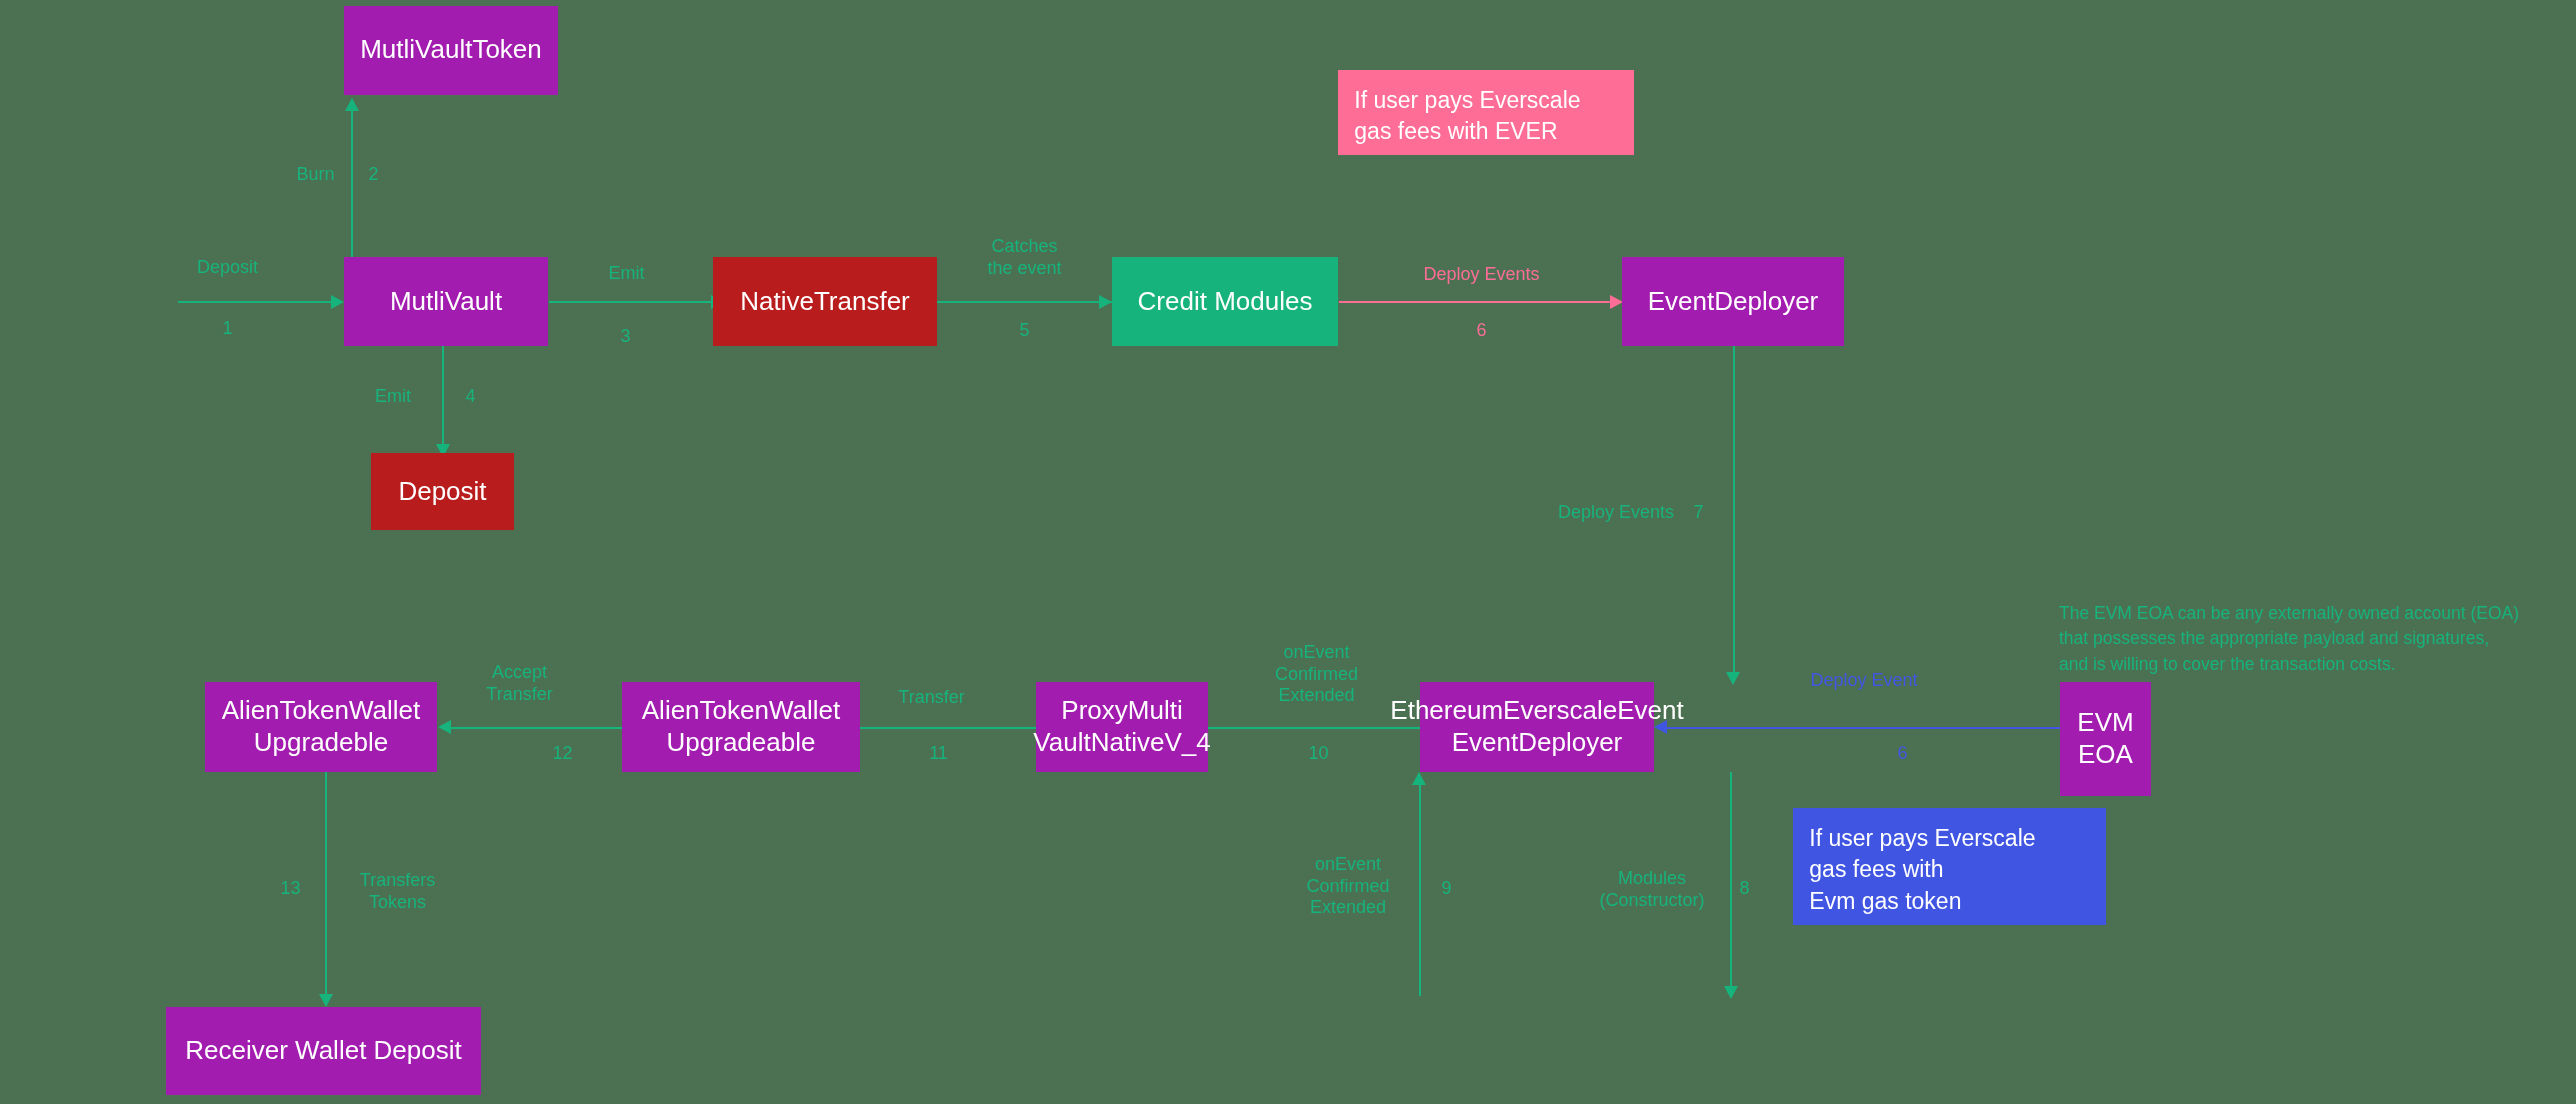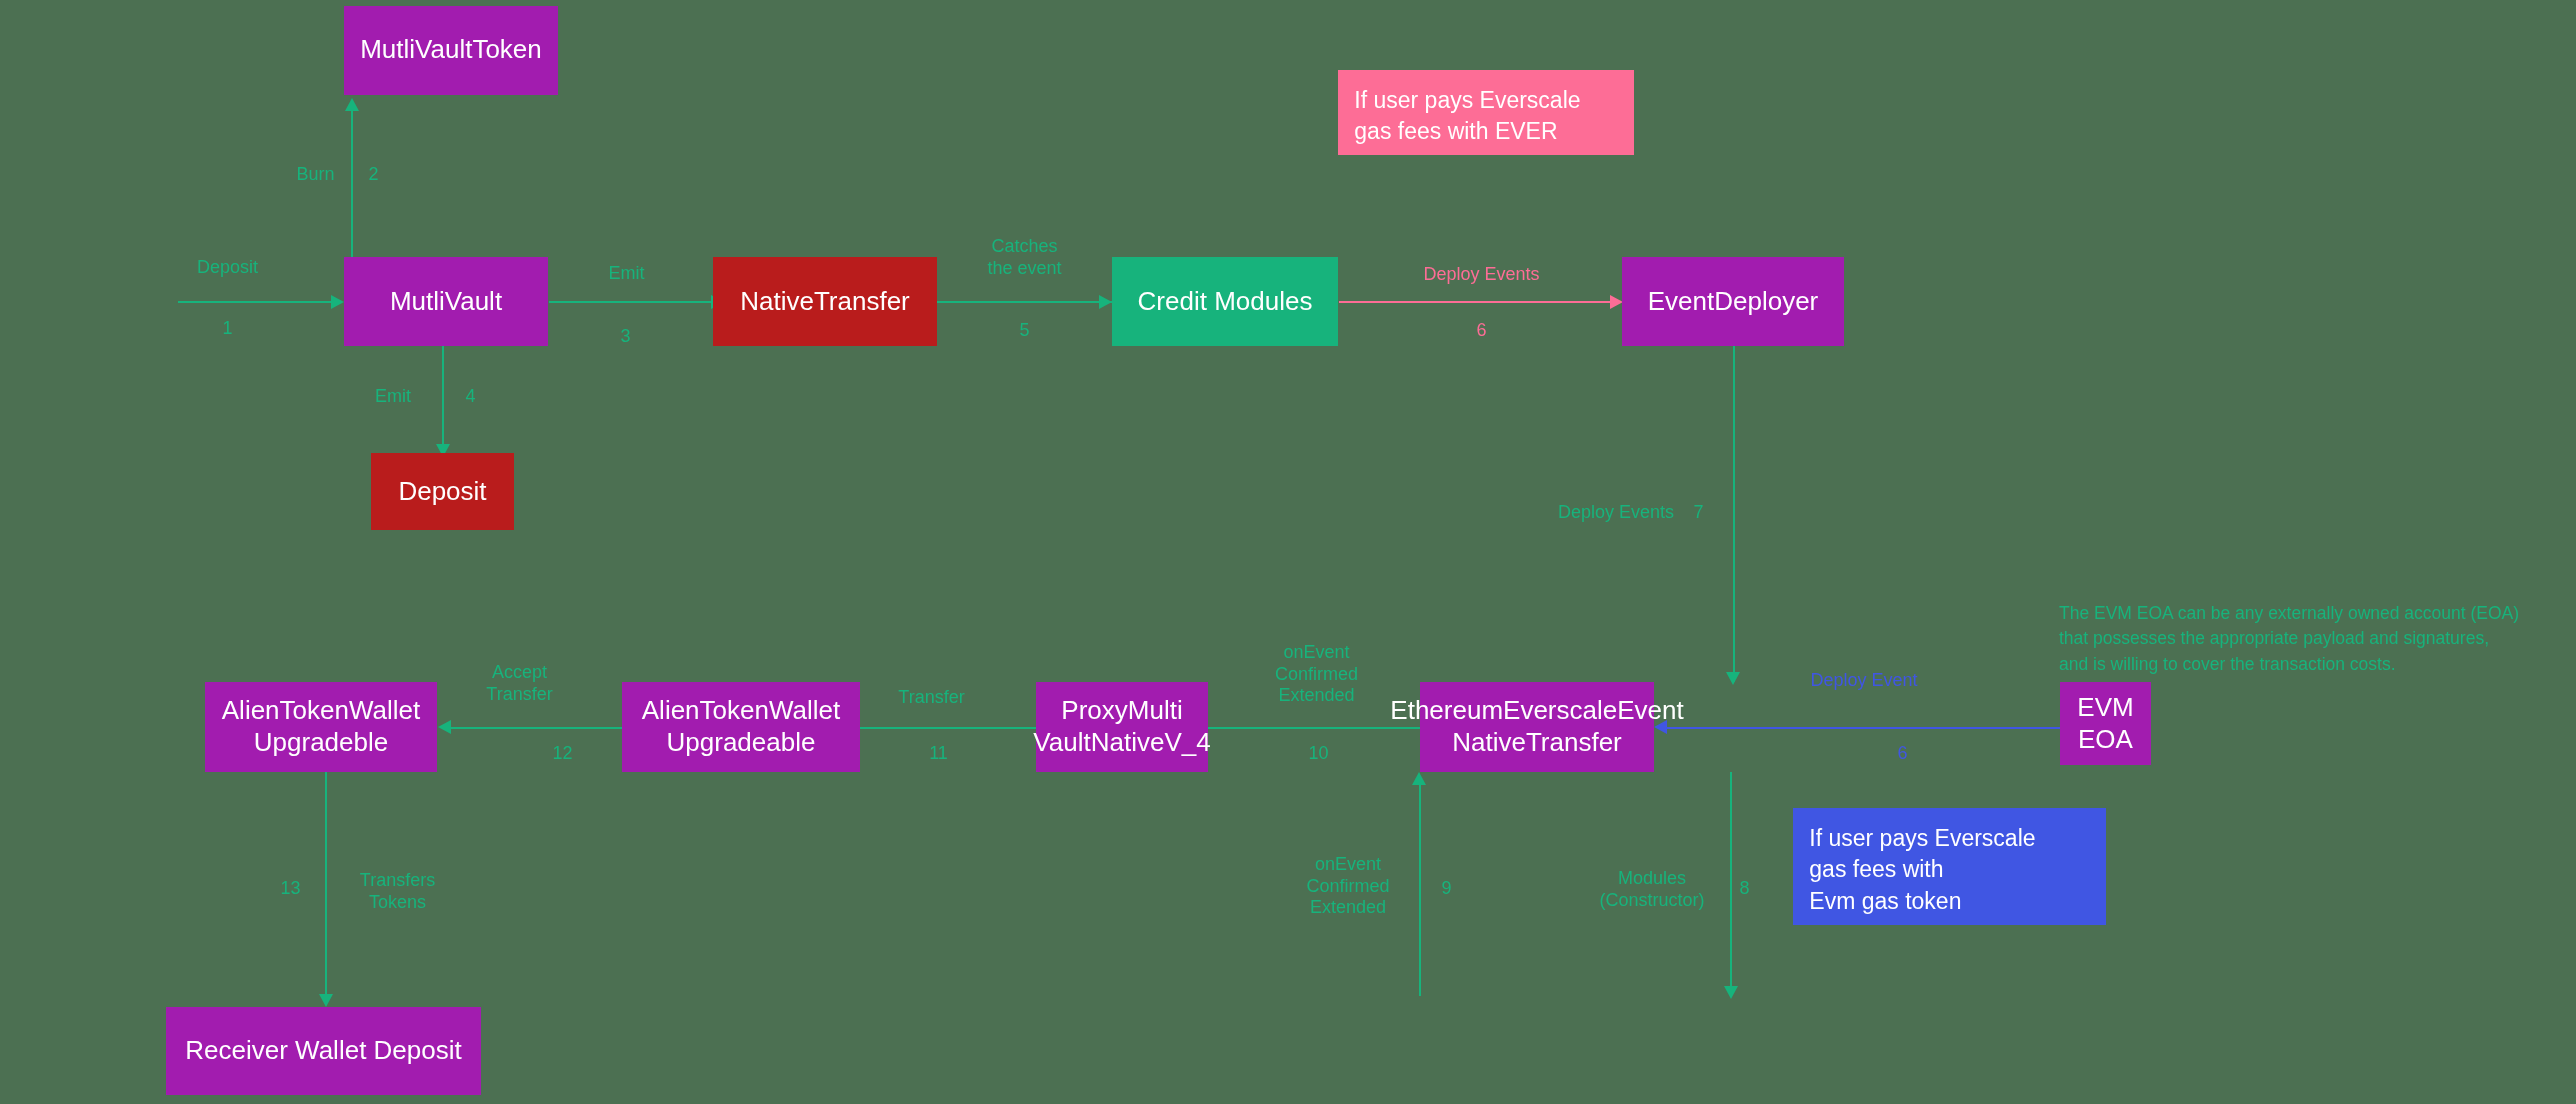--- a/index.html
+++ b/index.html
@@ -214,23 +214,23 @@
   <div class="node dark" style="left:205px; top:682px; width:232px; height:90px; white-space:pre-line;">AlienTokenWallet
 Upgradeble</div>
 
   <div class="node dark" style="left:622px; top:682px; width:238px; height:90px; white-space:pre-line;">AlienTokenWallet
 Upgradeable</div>
 
   <div class="node dark" style="left:1036px; top:682px; width:172px; height:90px; white-space:pre-line;">ProxyMulti
 VaultNativeV_4</div>
 
   <div class="node dark" style="left:1420px; top:682px; width:234px; height:90px; white-space:pre-line;">EthereumEverscaleEvent
-NativeTransfer</div>
-
-  <div class="node dark" style="left:2060px; top:682px; width:91px; height:83px; white-space:pre-line;">EVM EOA</div>
+EventDeployer</div>
+
+  <div class="node dark" style="left:2060px; top:682px; width:91px; height:114px; white-space:pre-line;">EVM EOA</div>
 
   <div class="node dark" style="left:166px; top:1007px; width:315px; height:88px; white-space:pre-line;">Receiver Wallet Deposit</div>
 
 
   <div class="note pink" style="left:1338px; top:70px; width:296px; height:85px; white-space:pre-line;">If user pays Everscale
 gas fees with EVER</div>
 
   <div class="note blue" style="left:1793px; top:808px; width:313px; height:117px; white-space:pre-line;">If user pays Everscale
 gas fees with
 Evm gas token</div>

